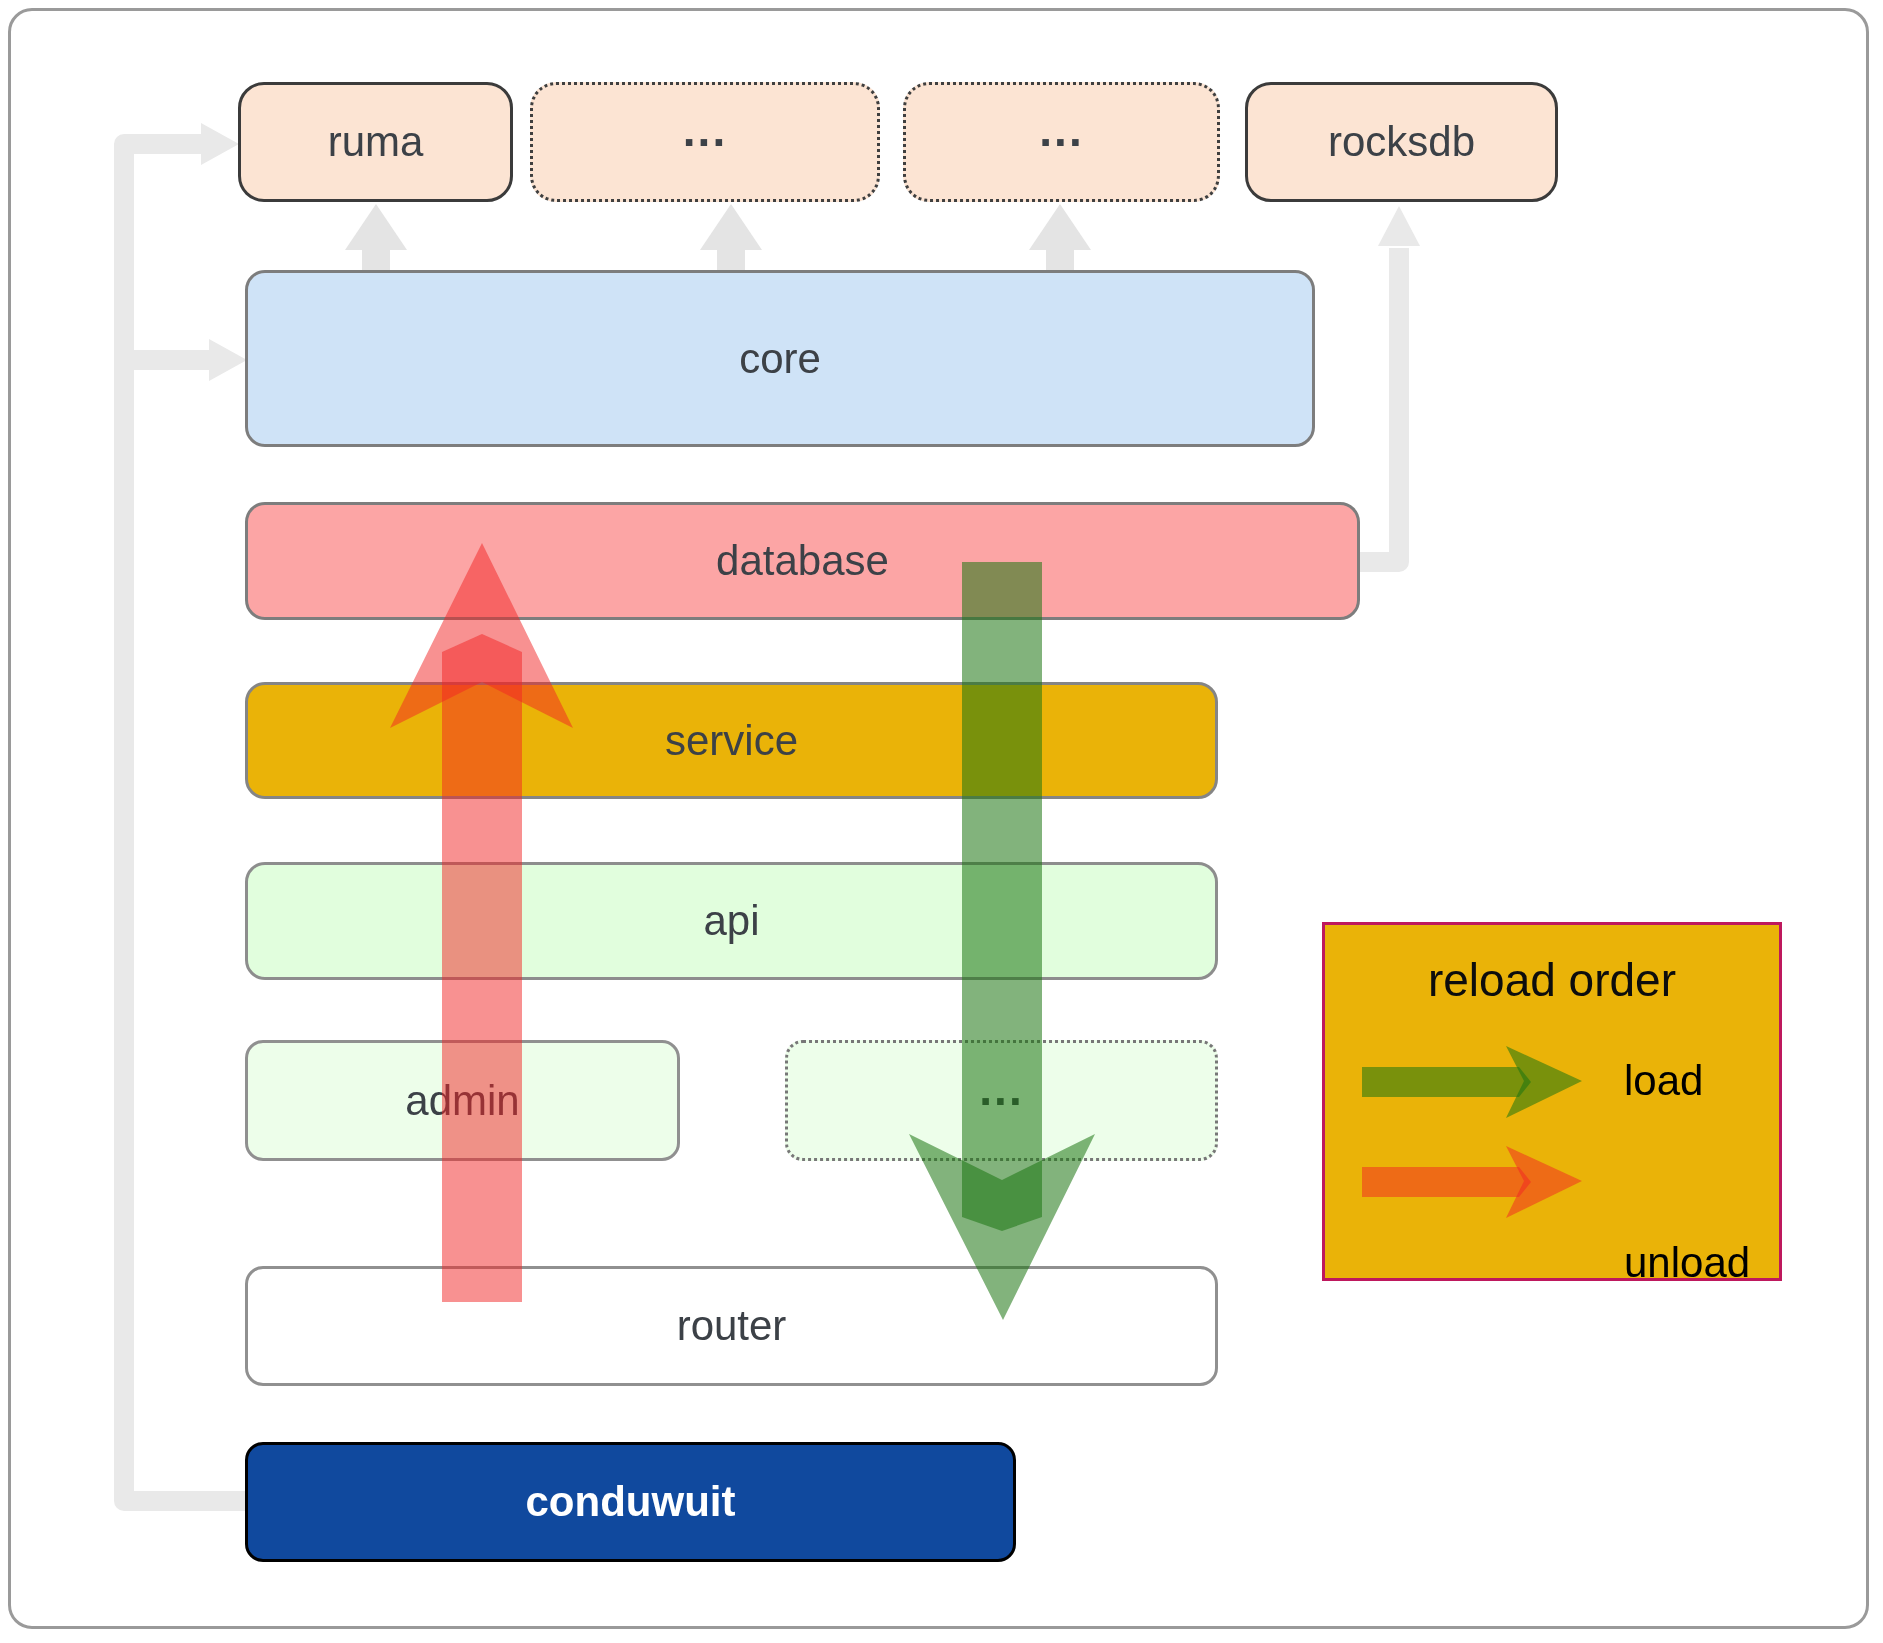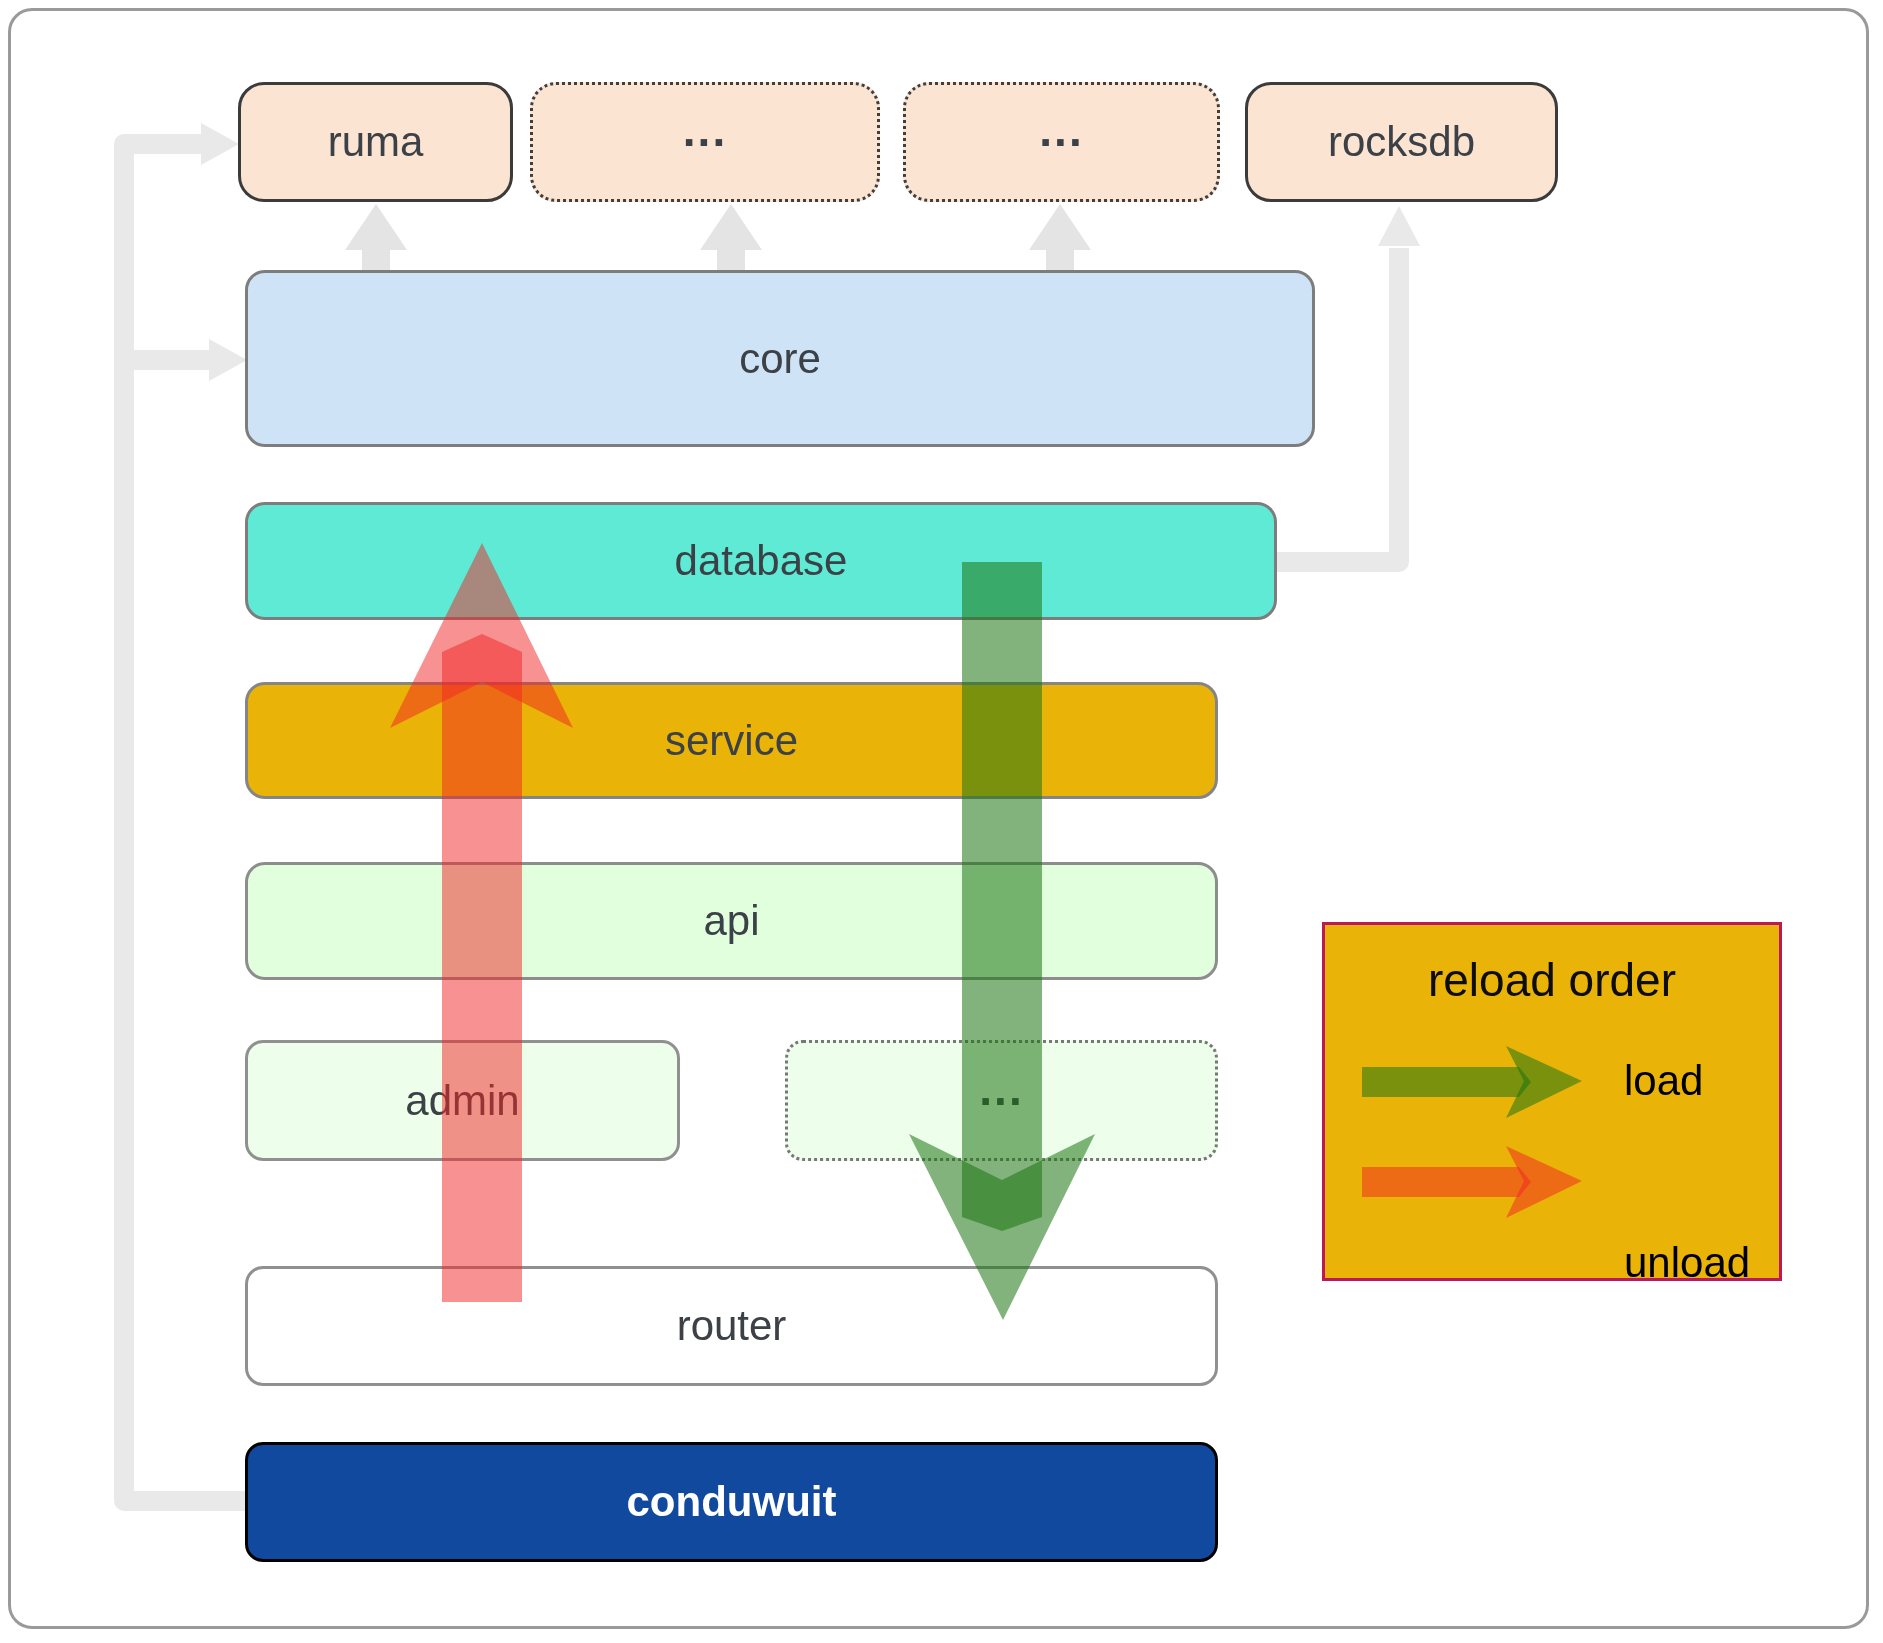--- a/index.html
+++ b/index.html
@@ -11,27 +11,27 @@
   .node { position:absolute; box-sizing:border-box; display:flex; align-items:center; justify-content:center;
           font-size:42px; color:#3c4147; }
   .solid-dark  { border:3px solid #3b3b3b; border-radius:26px; }
   .dotted-dark { border:3px dotted #3f3f3f; border-radius:26px; }
   .peach { background:#fce4d3; }
   .n-ruma    { left:238px;  top:82px;  width:275px; height:120px; }
   .n-dots1   { left:530px;  top:82px;  width:350px; height:120px; }
   .n-dots2   { left:903px;  top:82px;  width:317px; height:120px; }
   .n-rocksdb { left:1245px; top:82px;  width:313px; height:120px; }
   .n-core     { left:245px; top:270px;  width:1070px; height:177px; background:#cfe3f7; border:3px solid #7d7d7d; border-radius:20px; }
-  .n-database { left:245px; top:502px;  width:1032px; height:118px; background:#5eead4; border:3px solid #7d7d7d; border-radius:20px; }
+  .n-database { left:245px; top:502px;  width:1115px; height:118px; background:#fca5a5; border:3px solid #7d7d7d; border-radius:20px; }
   .n-service  { left:245px; top:682px;  width:973px; height:117px; background:#eab308; border:3px solid #858585; border-radius:20px; }
   .n-api      { left:245px; top:862px;  width:973px; height:118px; background:#e1fedd; border:3px solid #8d8d8d; border-radius:20px; }
   .n-admin    { left:245px; top:1040px; width:435px; height:121px; background:#edfeea; border:3px solid #909090; border-radius:18px; }
   .n-dots3    { left:785px; top:1040px; width:433px; height:121px; background:#edfeea; border:3px dotted #777777; border-radius:18px; }
   .n-router   { left:245px; top:1222px; width:973px; height:120px; background:#ffffff; border:3px solid #909090; border-radius:18px;margin-top:44px; }
-  .n-conduwuit{ left:245px; top:1442px; width:973px; height:120px; background:#10499e; border:3px solid #000000; border-radius:18px;
+  .n-conduwuit{ left:245px; top:1442px; width:771px; height:120px; background:#10499e; border:3px solid #000000; border-radius:18px;
                 color:#ffffff; font-weight:600; }
   .dots { font-weight:800; font-size:46px; letter-spacing:2px; transform:translateY(-12px); }
   .legend { position:absolute; left:1322px; top:922px; width:460px; height:359px; background:#eab308;
             border:3px solid #be185d; box-sizing:border-box; }
   .legend-title { position:absolute; left:0; top:28px; width:100%; text-align:center;
                   font-size:46px; color:#0d0d0d; }
   .legend-label { position:absolute; left:1624px; height:56px; display:flex; align-items:center;
                   font-size:42px; color:#000000; }
   .lab-load   { top:1053px; }
   .lab-unload { top:1207px;margin-top:28px; }

